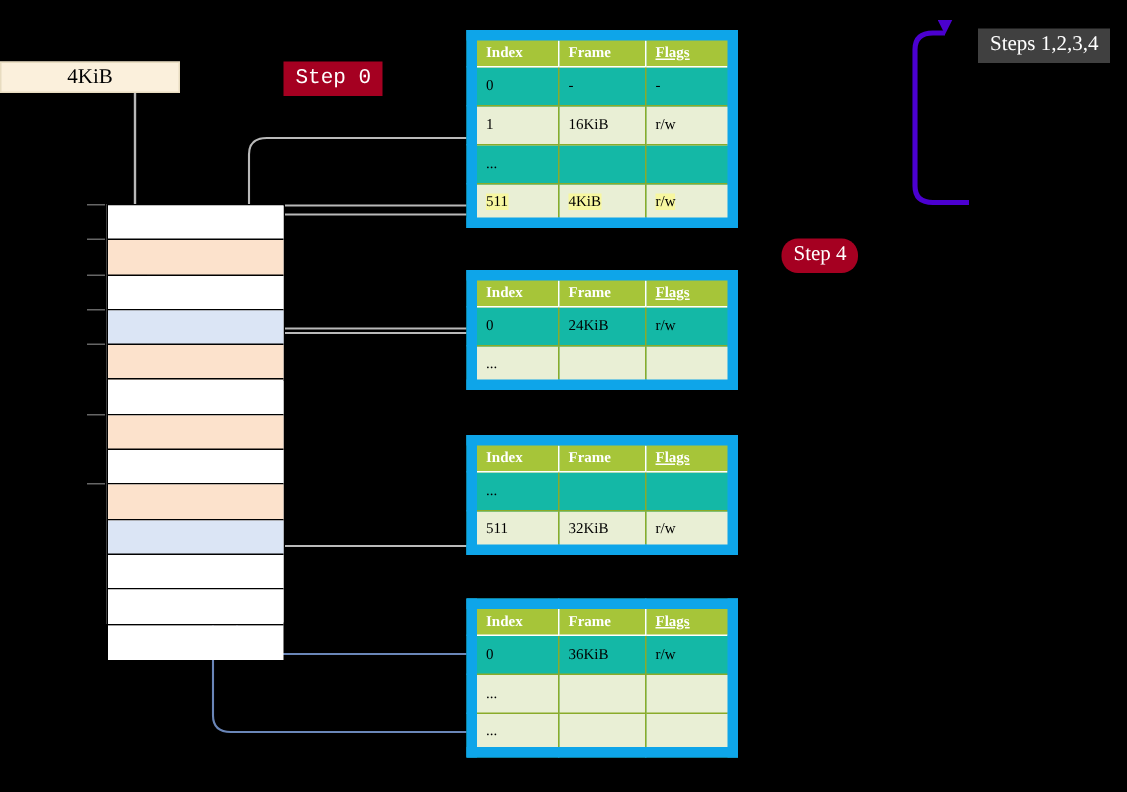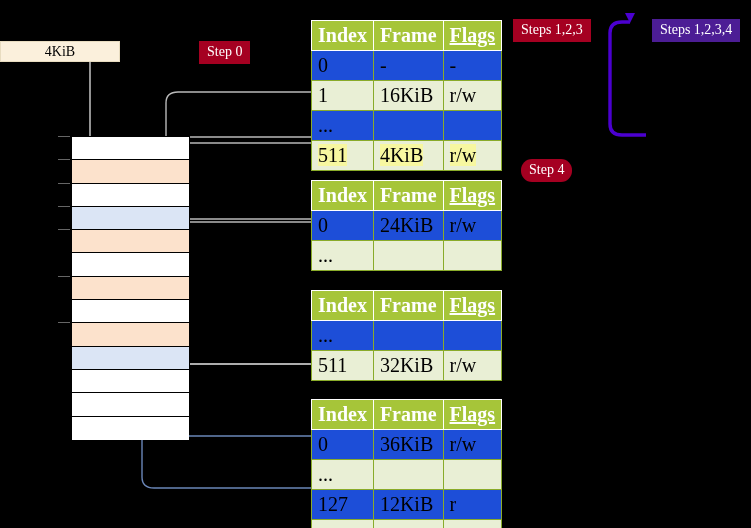--- a/index.html
+++ b/index.html
@@ -20,21 +20,21 @@
   .badge {
     position: absolute;
     color: #ffffff;
     font-size: 14px;
     line-height: 1;
     padding: 4px 8px 5px 8px;
     white-space: nowrap;
     font-family: "Liberation Serif", "DejaVu Serif", serif;
   }
   .badge-red   { background: #a50021; }
-  .badge-blue  { background: #4c1d95; }
+  .badge-blue  { background: #404040; }
 
   
   .memlabel {
     position: absolute;
     background: #fbf0dc;
     border: 1px solid #e8dcc0;
     color: #000000;
     font-size: 14px;
     text-align: center;
     line-height: 19px;
@@ -63,23 +63,23 @@
     position: absolute;
     height: 1px;
     background: #666666;
     width: 12px;
   }
 
   
   .ptable {
     position: absolute;
     border-collapse: collapse;
-    border: 1px solid #0ea5e9;
-    font-size: 20px;
-    background: #1d4ed8;
+    border: 7px solid #0ea5e9;
+    font-size: 10px;
+    background: #14b8a6;
   }
   .ptable th {
     background: #a6c539;
     color: #ffffff;
     font-weight: bold;
     text-align: left;
     padding: 3px 6px;
     border: 1px solid #ffffff;
     font-family: "Liberation Serif", "DejaVu Serif", serif;
   }
@@ -258,35 +258,29 @@
       <tr>
         <td>0</td>
         <td>36KiB</td>
         <td>r/w</td>
       </tr>
       <tr class="alt">
         <td>...</td>
         <td></td>
         <td></td>
       </tr>
-      <tr>
-        <td>127</td>
-        <td>12KiB</td>
-        <td>r</td>
-      </tr>
-      <tr class="alt">
-        <td>...</td>
-        <td></td>
-        <td></td>
-      </tr>
-    </tbody>
-  </table>
-
-  <div class="badge badge-red" style="left:199px; top:41px;">Step 0</div>
-  <div class="badge badge-red" style="left:513px; top:19px;">Steps 1,2,3</div>
+      <tr class="alt">
+        <td>...</td>
+        <td></td>
+        <td></td>
+      </tr>
+    </tbody>
+  </table>
+
+  <div class="badge badge-red" style="left:189px; top:41px;font-family:Liberation Mono, monospace;">Step 0</div>
   <div class="badge badge-blue" style="left:652px; top:19px;">Steps 1,2,3,4</div>
   <div class="badge badge-red" style="left:521px; top:159px;border-radius:11px;">Step 4</div>
 
 <div class="tick" style="left: 58px; top: 136px;"></div>
     <div class="tick" style="left: 58px; top: 159.3px;"></div>
     <div class="tick" style="left: 58px; top: 182.6px;"></div>
     <div class="tick" style="left: 58px; top: 205.9px;"></div>
     <div class="tick" style="left: 58px; top: 229.2px;"></div>
     <div class="tick" style="left: 58px; top: 275.8px;"></div>
     <div class="tick" style="left: 58px; top: 322.4px;"></div>

